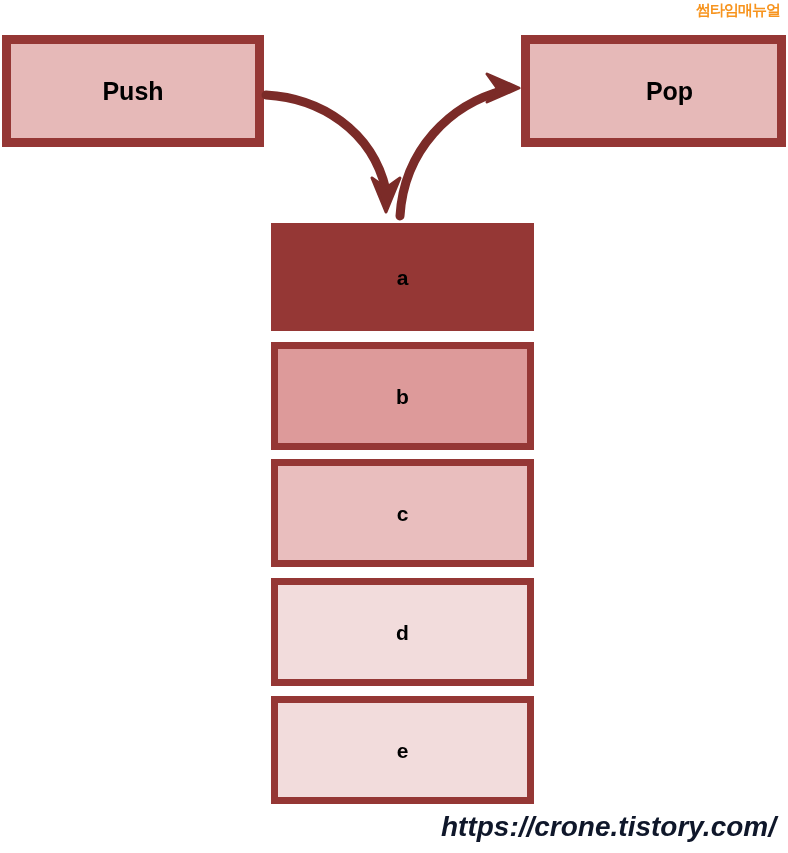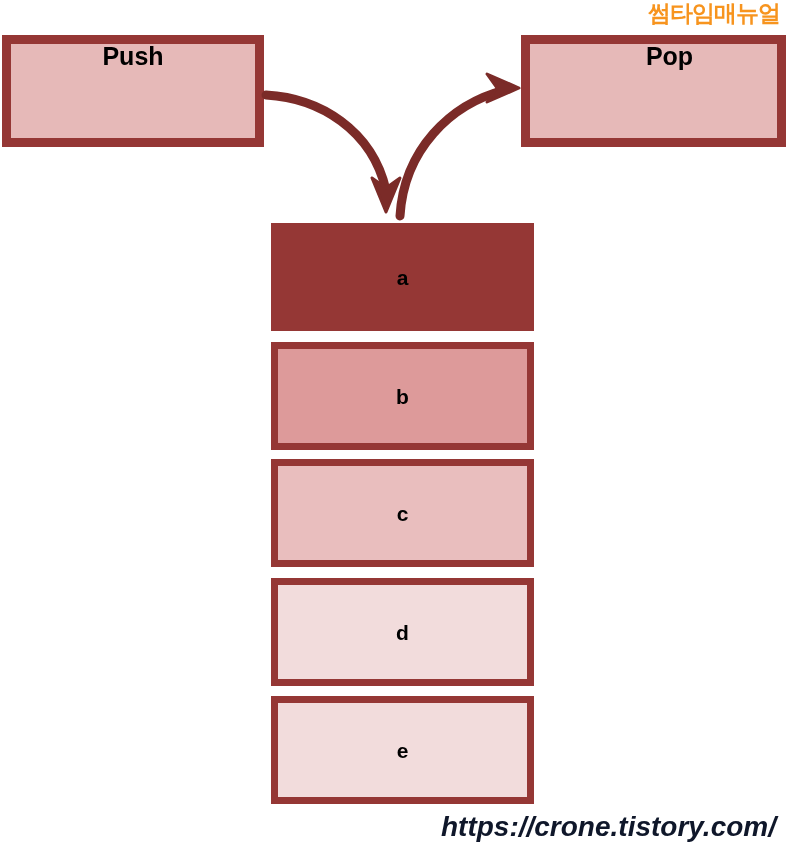--- a/index.html
+++ b/index.html
@@ -16,36 +16,36 @@
     height: 853px;
     background: #ffffff;
     overflow: hidden;
   }
 
   
   .logo {
     position: absolute;
     top: 2px;
     right: 8px;
-    font-size: 23px;
+    font-size: 15px;
     font-weight: bold;
     color: #F7941E;
     letter-spacing: -1px;
     line-height: 1;
     white-space: nowrap;
   }
 
   
   .op-box {
     position: absolute;
     box-sizing: border-box;
     background: #e6b9b8;
     border: 9px solid #953735;
     display: flex;
-    align-items: flex-start;
+    align-items: center;
     justify-content: center;
   }
   .op-box .op-label {
     font-size: 25px;
     font-weight: bold;
     color: #000000;
     line-height: 1;
   }
   #push-box {
     left: 2px;

